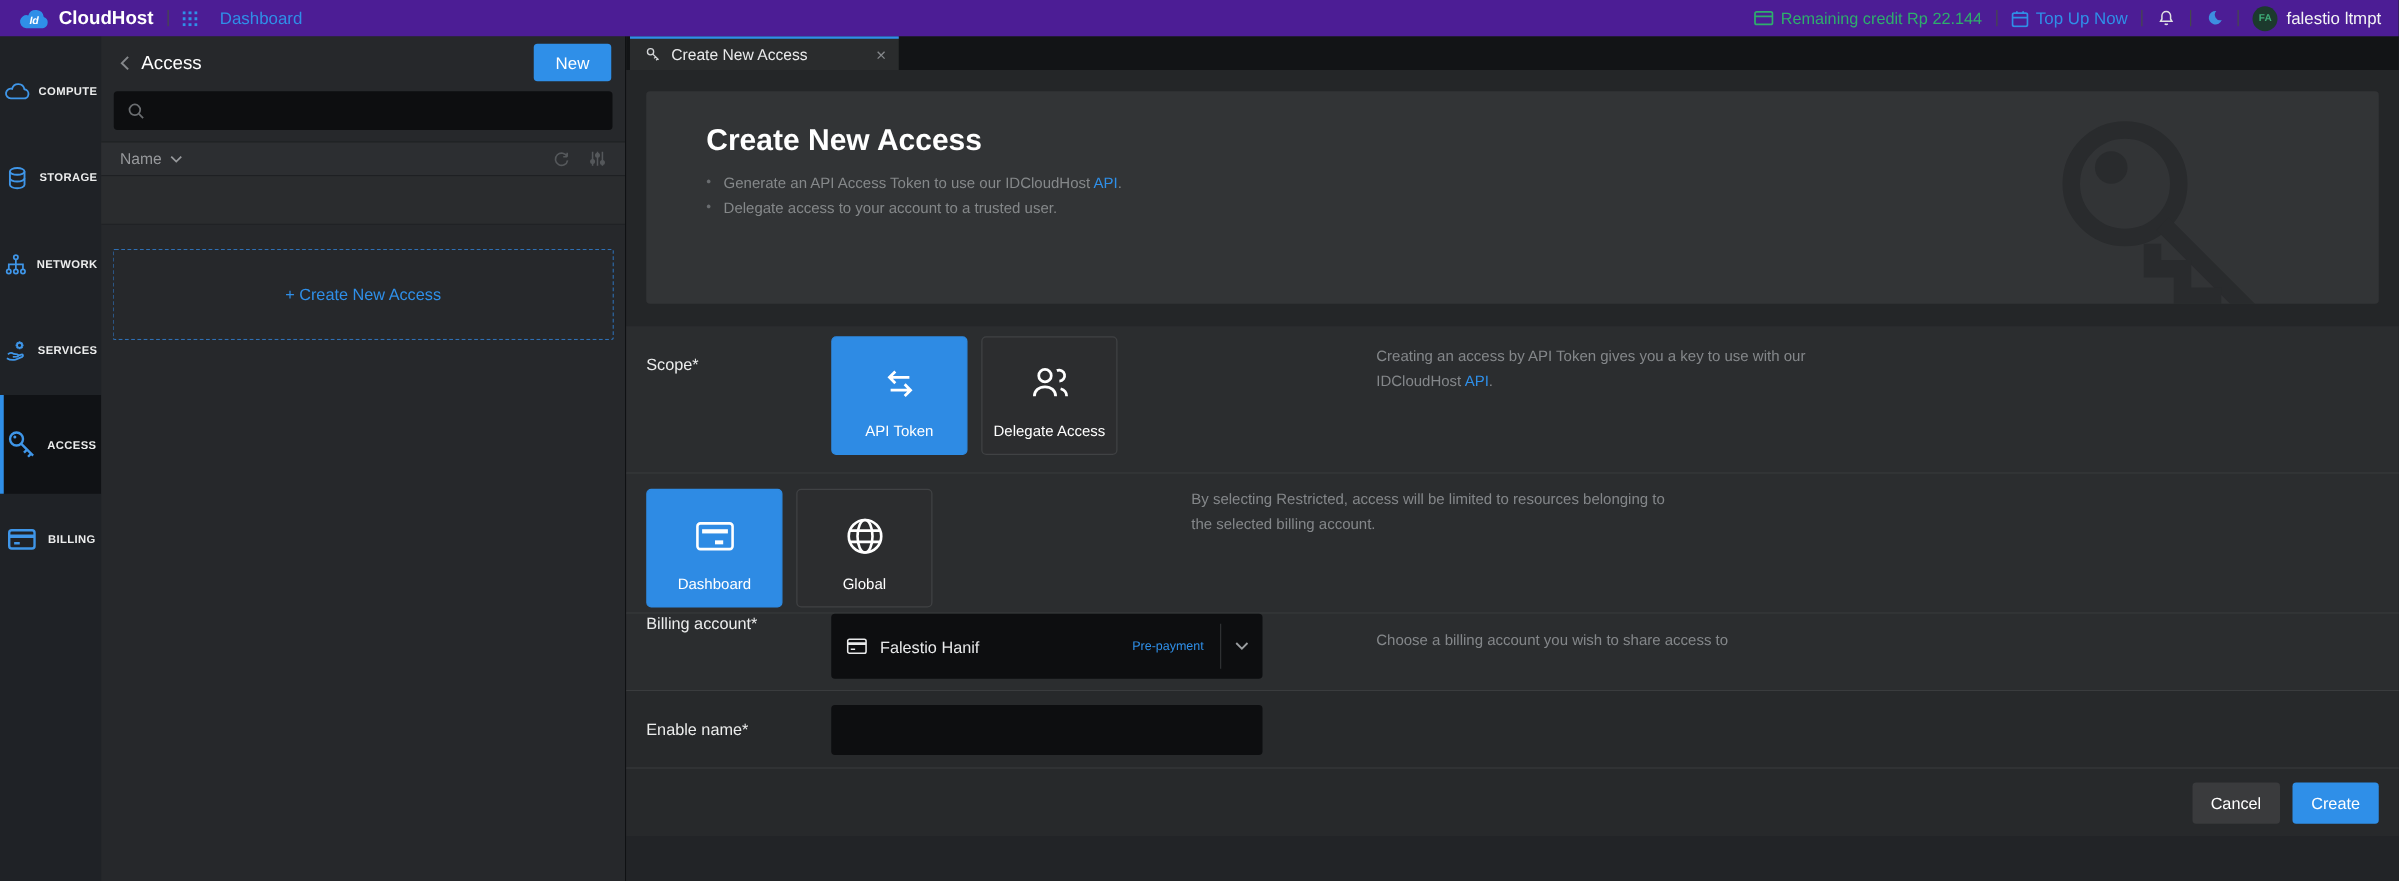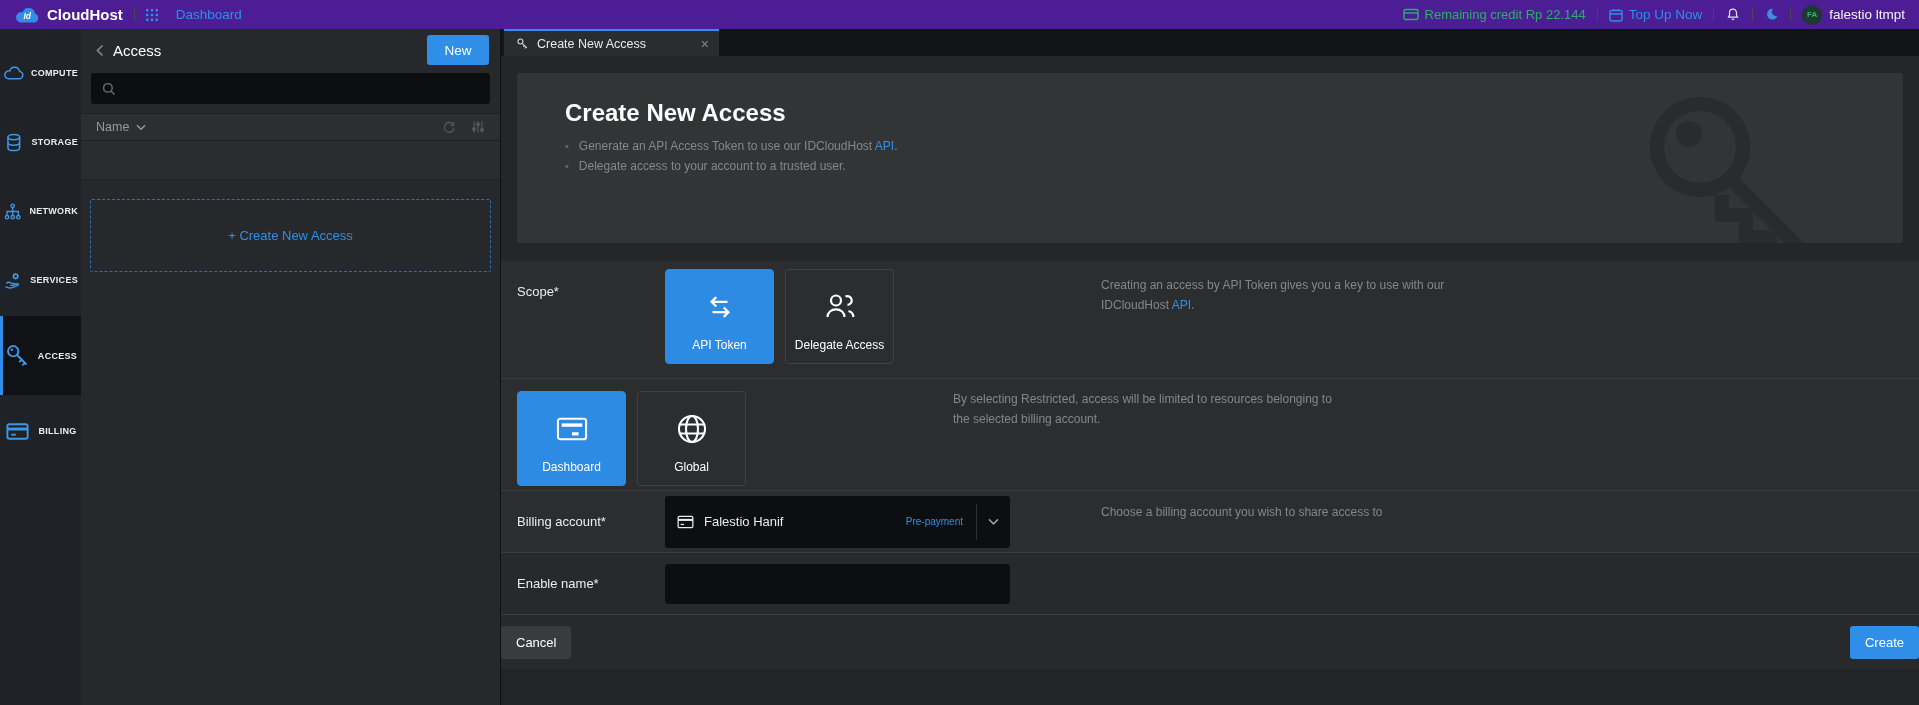--- a/index.html
+++ b/index.html
@@ -71,33 +71,33 @@
   .fcontrols { width:436px; flex-shrink:0; }
   .fhelp { font-size:12px; color:#84878a; line-height:1.65; max-width:580px; }
   .row-type  { height:118px; } .row-type  .flabel { padding-top:23px; } .row-type  .tiles { padding-top:8px; }  .row-type .fhelp { padding-top:15px; }
   .row-scope { height:112px; } .row-scope .flabel { padding-top:26px; } .row-scope .tiles { padding-top:12px; } .row-scope .fhelp { padding-top:11px; }
   .tiles { display:flex; gap:11px; }
   .tile { width:109px; height:95px; border-radius:4px; background:#2c2d2f; border:1px solid #404244;
     display:flex; flex-direction:column; align-items:center; cursor:pointer; }
   .tile.selected { background:#2e8be4; border-color:#2e8be4; }
   .tile .ticon { flex:1; display:flex; align-items:center; justify-content:center; padding-top:6px; }
   .tile .tlabel { font-size:12px; color:#fff; padding-bottom:11px; }
-  .row-billing { height:62px; align-items:center; }
+  .row-billing { height:62px; }
   .billing-field { width:345px; height:52px; background:#0d0e10; border-radius:3px;
     display:flex; align-items:center; padding-left:12px; cursor:pointer; }
   .billing-name { font-size:13px; margin-left:10px; color:#e9eaeb; }
   .billing-badge { margin-left:auto; color:#2f8fe8; font-size:10px; padding-right:13px; }
   .billing-vsep { width:1px; height:36px; background:#2e3032; }
   .billing-chev { width:33px; display:flex; align-items:center; justify-content:center; }
   .row-billing .fhelp { align-self:flex-start; padding-top:12px; }
   .row-access { height:62px; background:#27292b; align-items:center; }
   .access-input { width:345px; height:40px; background:#0d0e10; border:none; outline:none;
     border-radius:3px; color:#fff; padding:0 11px; font-size:13px; }
-  .footer { height:54px; background:#27292b; display:flex; align-items:center; justify-content:space-between;
-    gap:10px; flex-shrink:0; }
+  .footer { height:54px; background:#27292b; display:flex; align-items:center; justify-content:flex-end;
+    gap:10px; padding-right:16px; flex-shrink:0; }
   .btn { height:33px; padding:0 15px; border:none; border-radius:3px; font-size:13px; color:#fff; cursor:pointer; }
   .btn-cancel { background:#3a3b3d; }
   .btn-create { background:#2f8fe8; }
   .filler { flex:1; background:#222427; }
 </style>
 </head>
 <body>
 
 <div class="topbar">
   <div class="brand">

